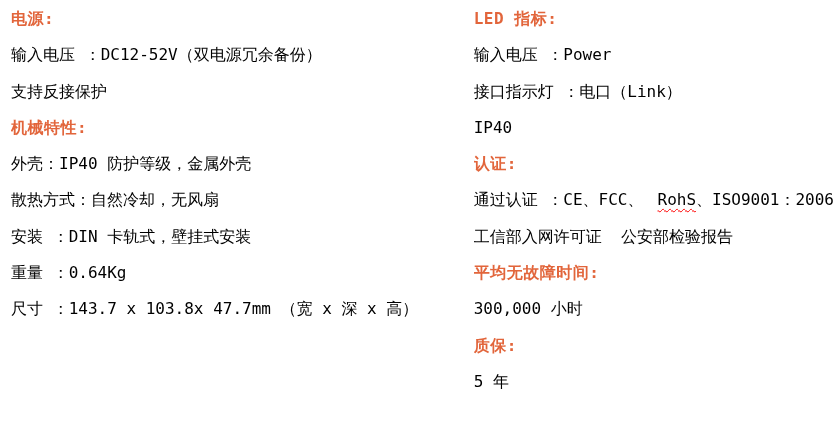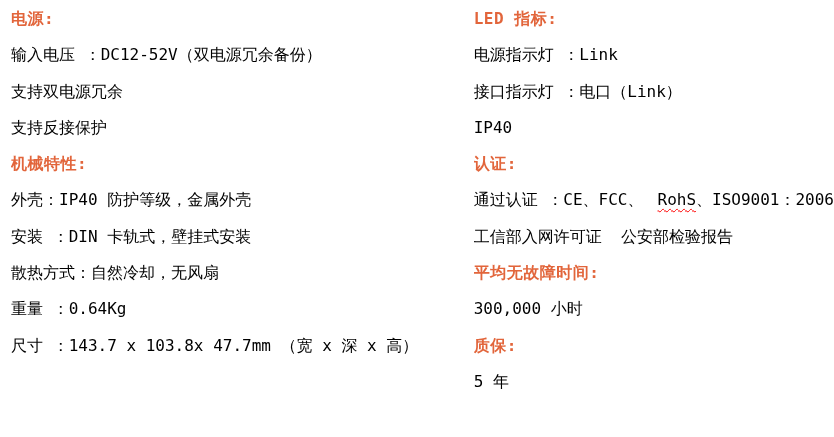--- a/index.html
+++ b/index.html
@@ -52,33 +52,32 @@
   }
 </style>
 </head>
 <body>
 
 <div class="page">
 
   <div class="col col-left">
     <div class="row heading">电源:</div>
     <div class="row body">输入电压 ：DC12-52V（双电源冗余备份）</div>
-    <div class="row body">支持双电源冗余</div>
     <div class="row body">支持反接保护</div>
     <div class="row heading">机械特性:</div>
     <div class="row body">外壳：IP40 防护等级，金属外壳</div>
+    <div class="row body">散热方式：自然冷却，无风扇</div>
     <div class="row body">安装 ：DIN 卡轨式，壁挂式安装</div>
-    <div class="row body">散热方式：自然冷却，无风扇</div>
     <div class="row body">重量 ：0.64Kg</div>
     <div class="row body">尺寸 ：143.7 x 103.8x 47.7mm （宽 x 深 x 高）</div>
   </div>
 
   <div class="col col-right">
     <div class="row heading">LED 指标:</div>
-    <div class="row body">电源指示灯 ：Link</div>
+    <div class="row body">输入电压 ：Power</div>
     <div class="row body">接口指示灯 ：电口（Link）</div>
     <div class="row body">IP40</div>
     <div class="row heading">认证:</div>
     <div class="row body"><span>通过认证 ：CE、FCC、</span><span class="sq">RohS</span><span>、ISO9001：2006</span></div>
     <div class="row body">工信部入网许可证  公安部检验报告</div>
     <div class="row heading">平均无故障时间:</div>
     <div class="row body">300,000 小时</div>
     <div class="row heading">质保:</div>
     <div class="row body">5 年</div>
   </div>

